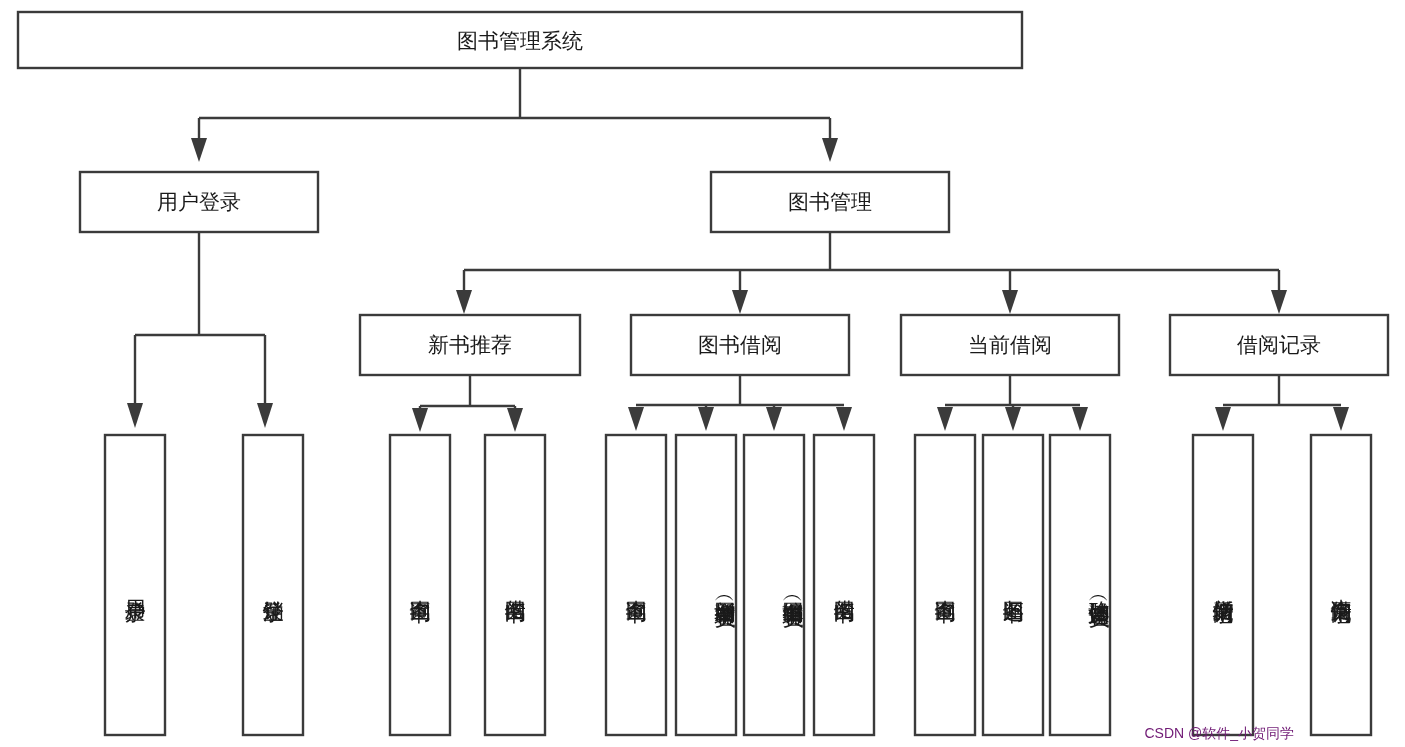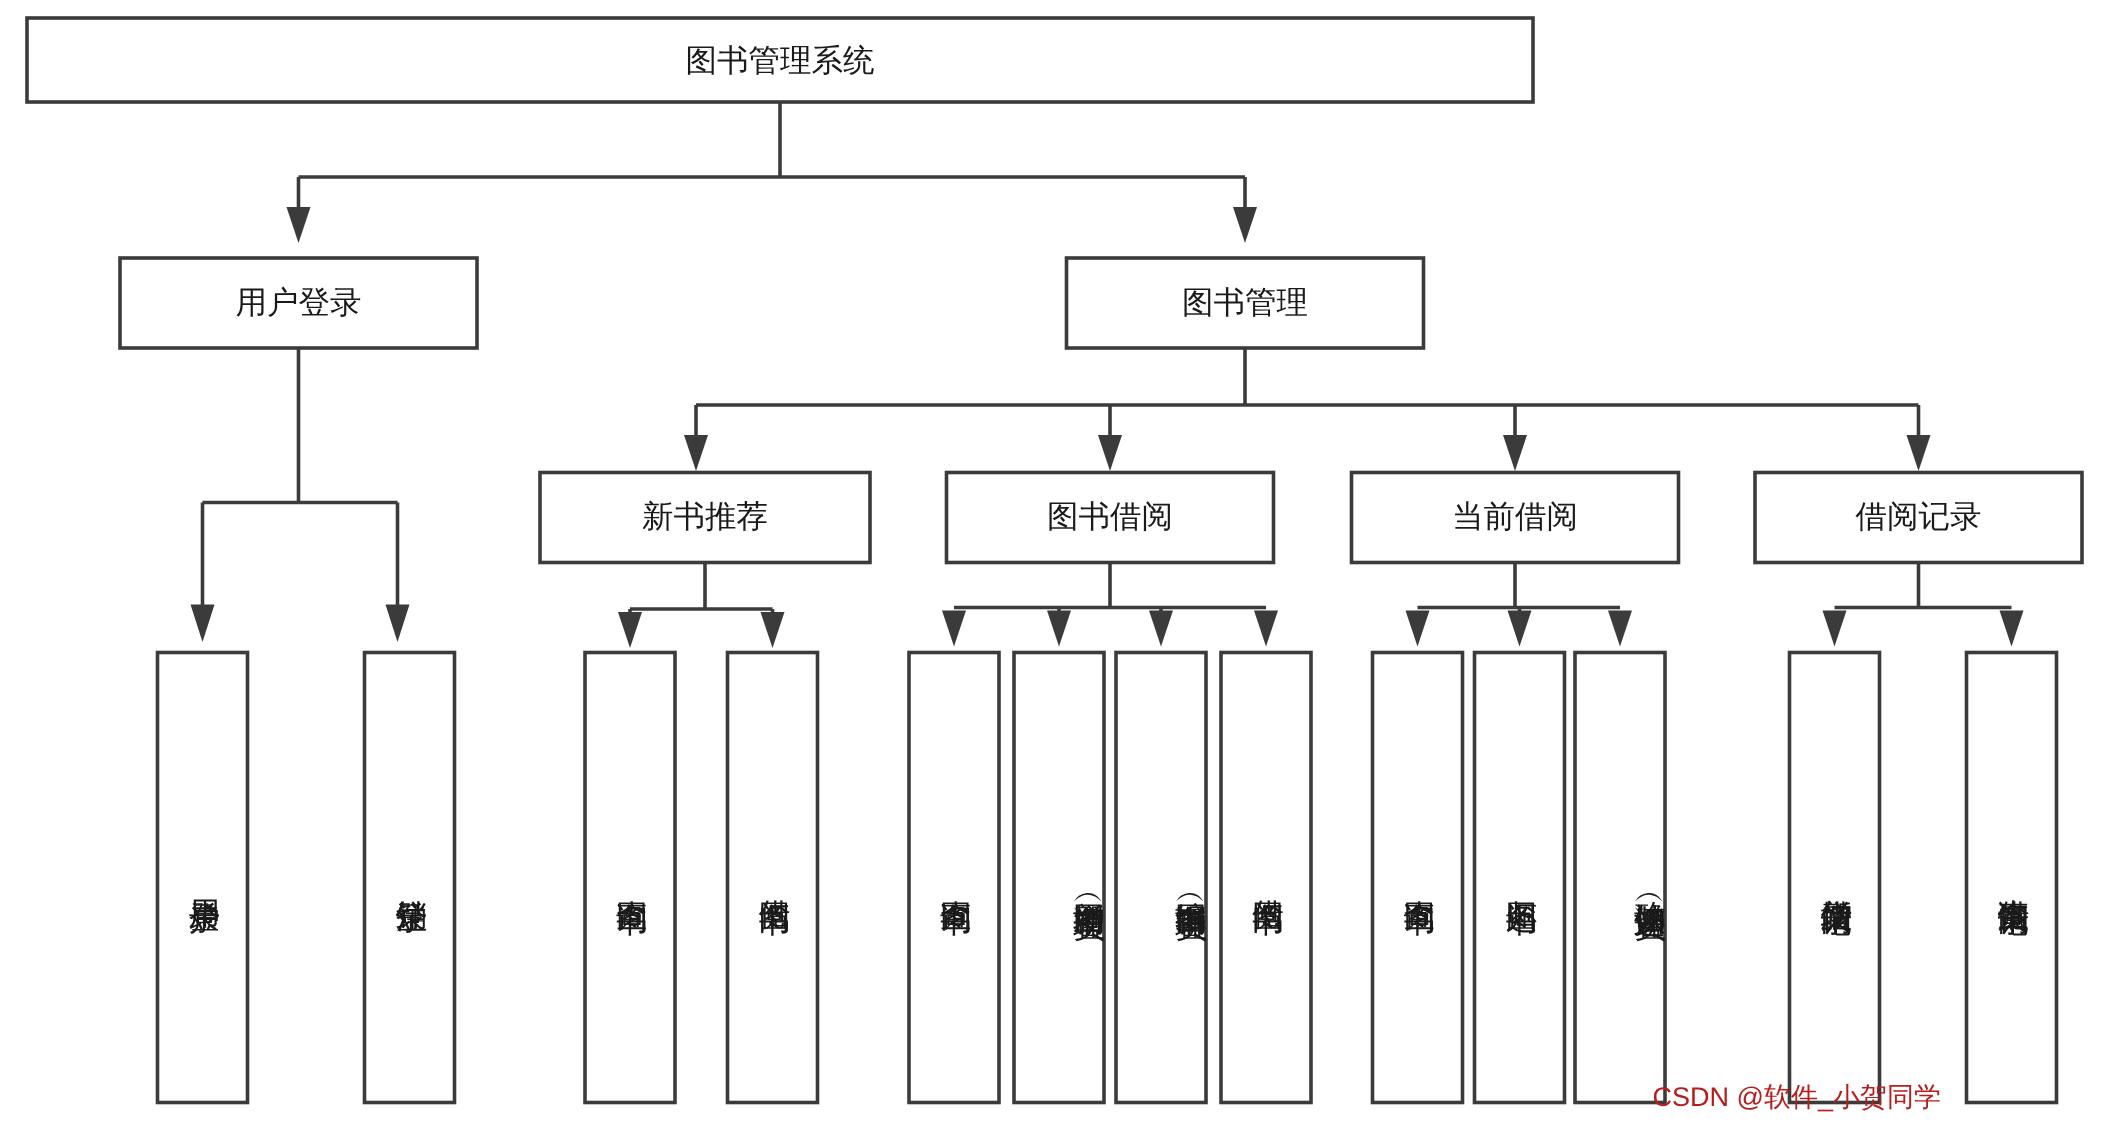--- a/index.html
+++ b/index.html
@@ -68,22 +68,22 @@
     user-select: none;
   }
   .leaf-label.centered {
     align-items: center;
   }
   .watermark {
     position: absolute;
     right: 8px;
     bottom: 4px;
     font-family: "Liberation Sans", "DejaVu Sans", sans-serif;
-    font-size: 18px;
-    color: #b91c1c;
+    font-size: 14px;
+    color: #701a75;
     white-space: nowrap;
     user-select: none;
   }
 </style>
 </head>
 <body>
 
 <div id="diagram-root">
 
   <svg class="diagram-canvas" viewBox="0 0 1405 747">

